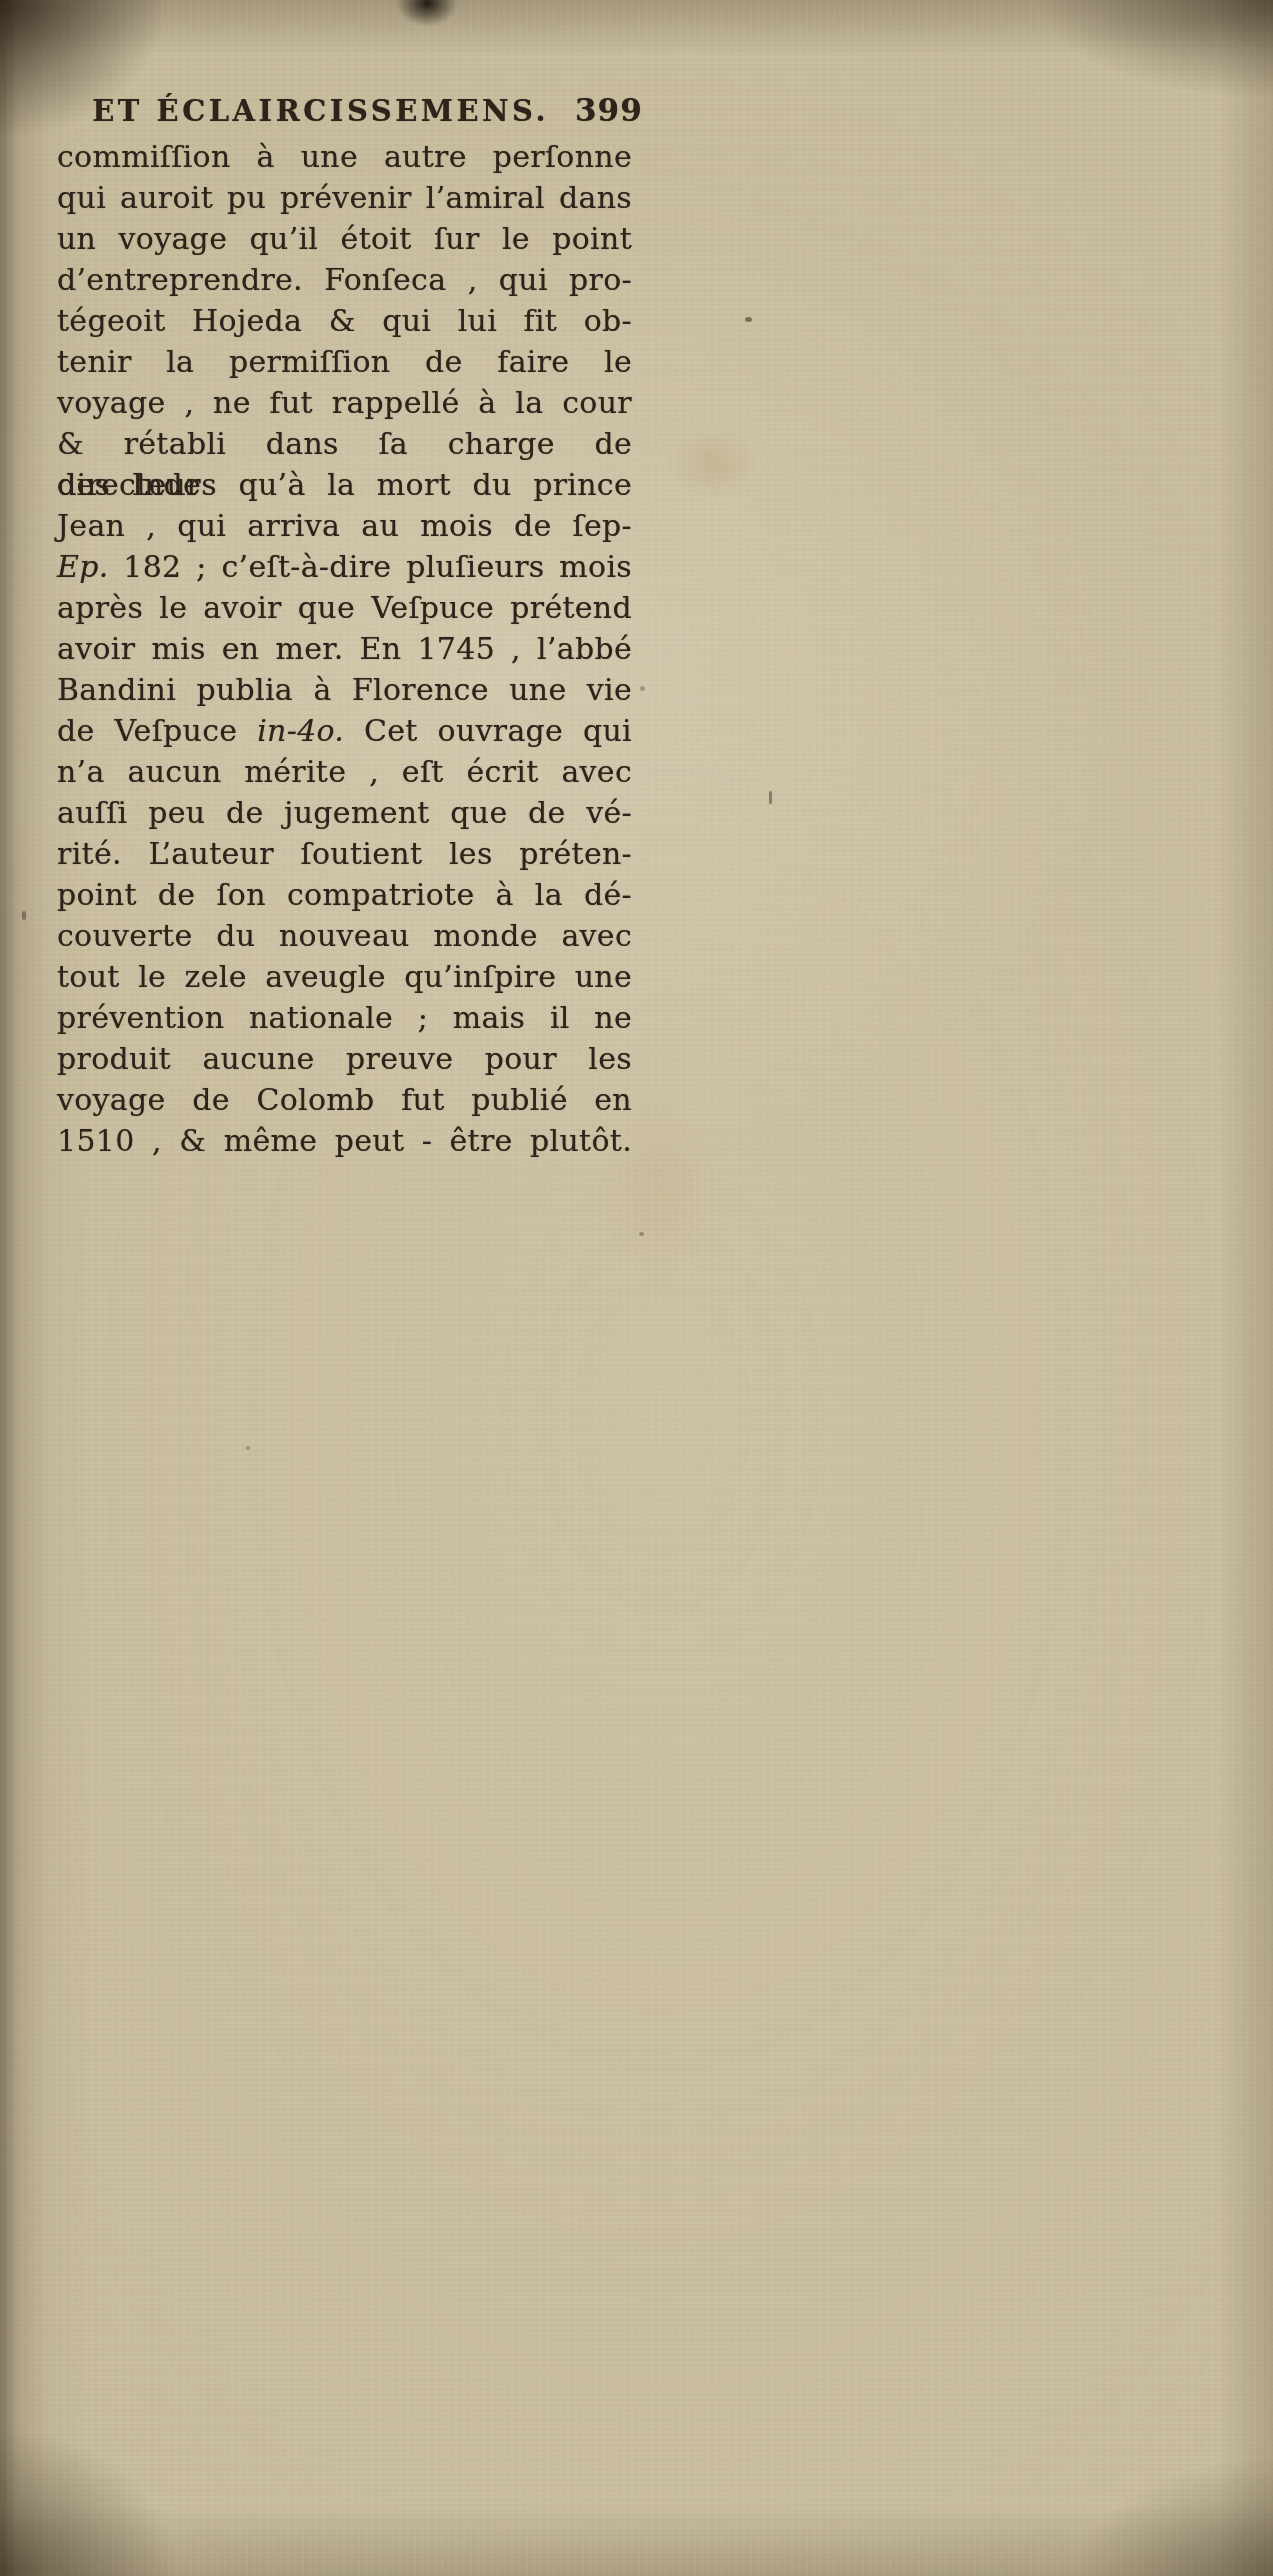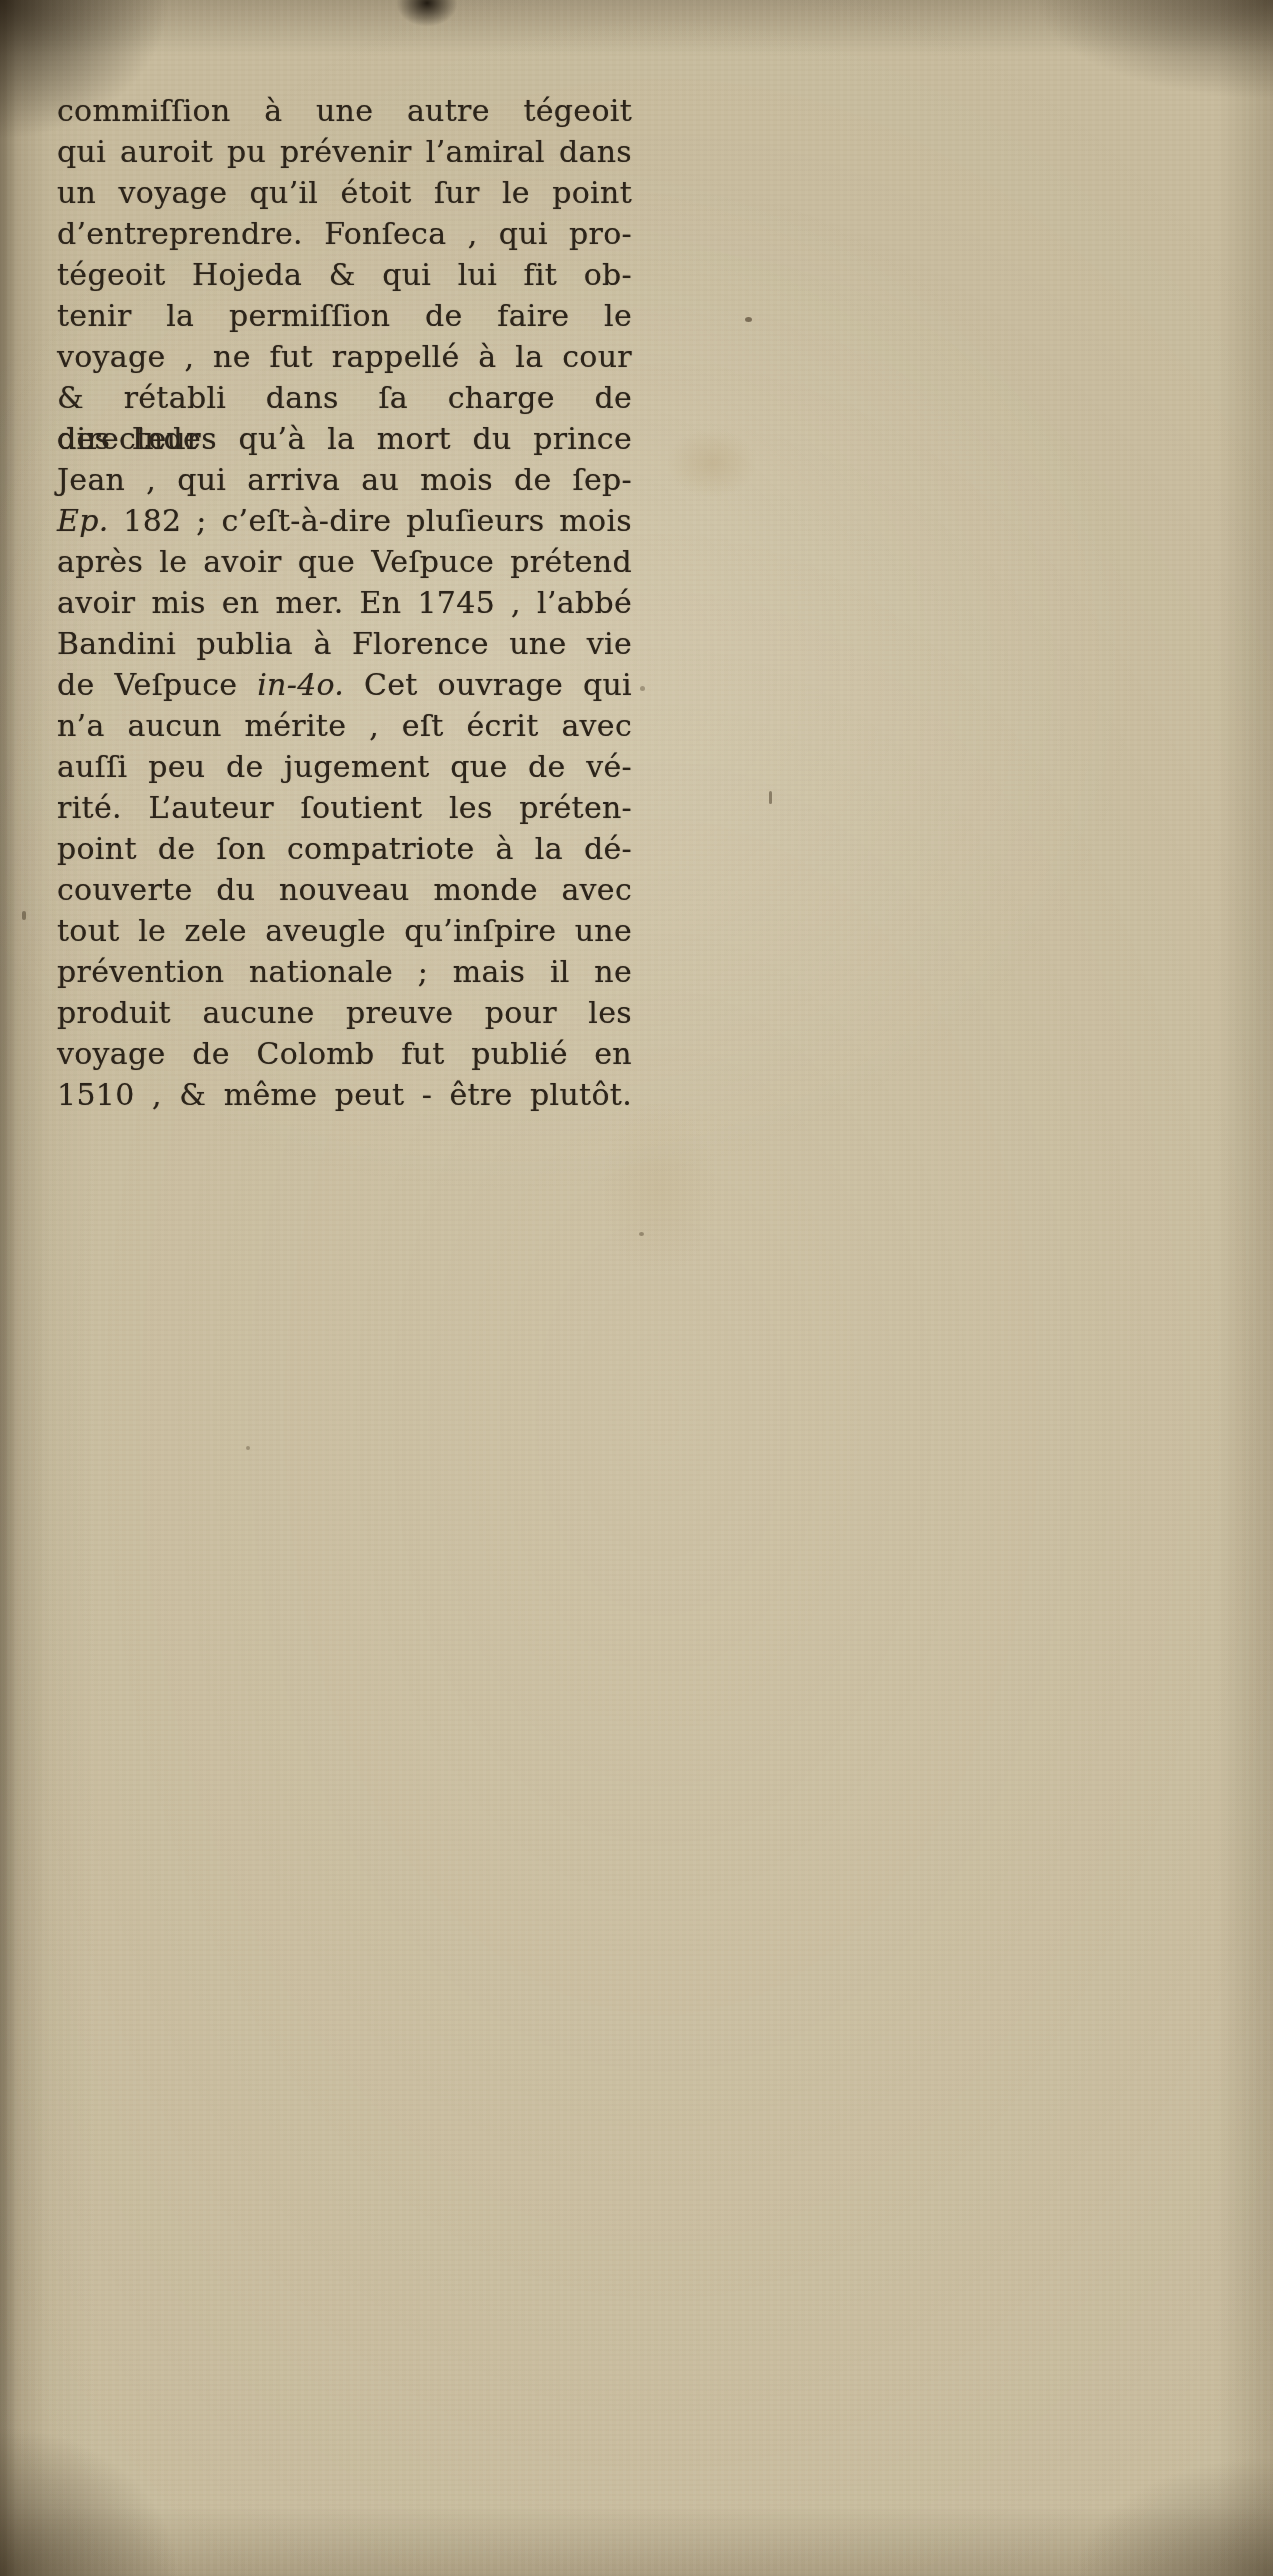--- a/index.html
+++ b/index.html
@@ -97,22 +97,26 @@
 <div class="stain-1"></div>
 <div class="stain-2"></div>
 <div class="speck speck-1"></div>
 <div class="speck speck-2"></div>
 <div class="speck speck-3"></div>
 <div class="speck speck-4"></div>
 <div class="speck speck-5"></div>
 <div class="speck speck-6"></div>
 
 <div class="page-content">
+  <div class="running-head">
+    <span>ET ÉCLAIRCISSEMENS.</span>
+    <span class="page-number">399</span>
+  </div>
   <div class="body-lines">
-      <div class="text-line"><span>commiſſion à une autre tégeoit</span></div>
+      <div class="text-line"><span>commiſſion à une autre perſonne</span></div>
       <div class="text-line"><span>qui auroit pu prévenir l’amiral dans</span></div>
       <div class="text-line"><span>un voyage qu’il étoit ſur le point</span></div>
       <div class="text-line"><span>d’entreprendre. Fonſeca , qui pro-</span></div>
       <div class="text-line"><span>tégeoit Hojeda &amp; qui lui fit ob-</span></div>
       <div class="text-line"><span>tenir la permiſſion de faire le</span></div>
       <div class="text-line"><span>voyage , ne fut rappellé à la cour</span></div>
       <div class="text-line"><span>&amp; rétabli dans ſa charge de directeur</span></div>
       <div class="text-line"><span>des Indes qu’à la mort du prince</span></div>
       <div class="text-line"><span>Jean , qui arriva au mois de ſep-</span></div>
       <div class="text-line"><span class="italic">Ep.</span><span> 182 ; c’eſt-à-dire pluſieurs mois</span></div>

